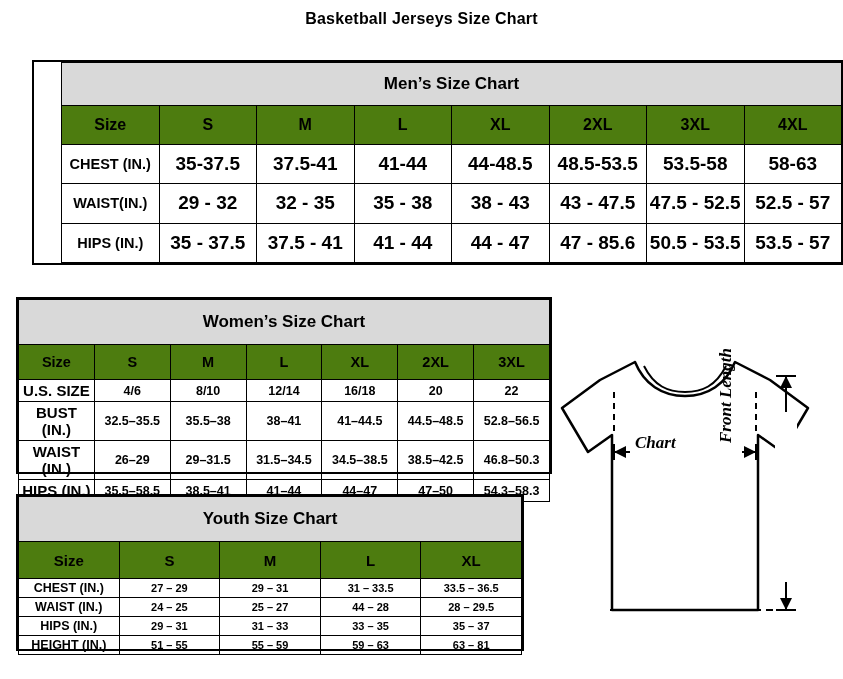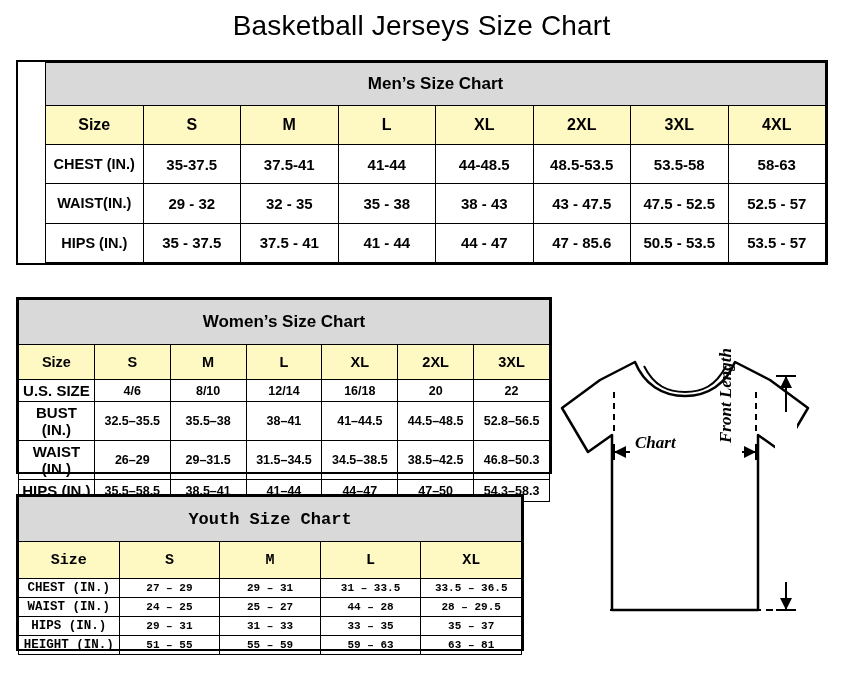--- a/index.html
+++ b/index.html
@@ -10,22 +10,22 @@
   body {
     width: 843px;
     height: 679px;
     font-family: "Liberation Sans", sans-serif;
     color: #000000;
     position: relative;
     overflow: hidden;
   }
   #page-title {
     text-align: center;
-    font-size: 28px;
-    font-weight: normal;
+    font-size: 16px;
+    font-weight: bold;
     margin: 10px 0 11px 0;
     letter-spacing: 0.2px;
   }
 
   .chart-block {
     position: absolute;
     border: 2px solid #000;
     box-sizing: border-box;
     background: #fff;
   }
@@ -44,32 +44,32 @@
   }
   .caption-cell {
     background: #d9d9d9;
     font-size: 17px;
     font-weight: bold;
     border-left: none;
     border-right: none;
     border-top: none;
   }
   .hdr-row td {
-    background: #fef9c3;
+    background: #4d7c0f;
   }
 
   
   #men-chart {
-    left: 16px;
+    left: 32px;
     top: 60px;
     width: 812px;
     height: 205px;
     padding-left: 27px;
   }
-  #men-chart td { font-size: 15px; }
+  #men-chart td { font-size: 19px; }
   #men-chart .caption-cell { font-size: 17px; height: 38px; }
   #men-chart .hdr-row td { font-size: 16px; height: 34px;}
   #men-chart .lbl { font-size: 14.5px; }
 
   
   #women-chart {
     left: 16px;
     top: 297px;
     width: 536px;
     height: 177px;
@@ -78,21 +78,20 @@
   #women-chart .caption-cell { font-size: 17px; height: 40px; }
   #women-chart .hdr-row td { font-size: 14.5px; height: 30px; }
   #women-chart .lbl { font-size: 15px; }
 
   
   #youth-chart {
     left: 16px;
     top: 494px;
     width: 508px;
     height: 157px;
-    font-family: Liberation Mono, monospace;
   }
   #youth-chart td { font-size: 11px; }
   #youth-chart .caption-cell { font-size: 17px; height: 40px; }
   #youth-chart .hdr-row td { font-size: 15px; height: 32px; }
   #youth-chart .lbl { font-size: 12.5px; }
 
   
   #shirt-diagram {
     position: absolute;
     left: 540px;

